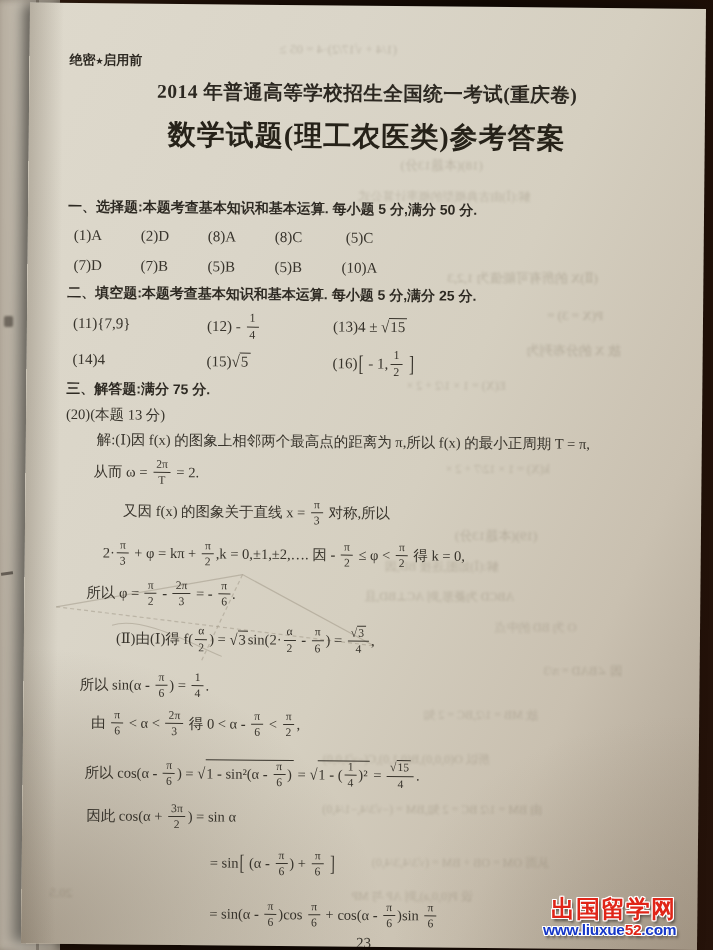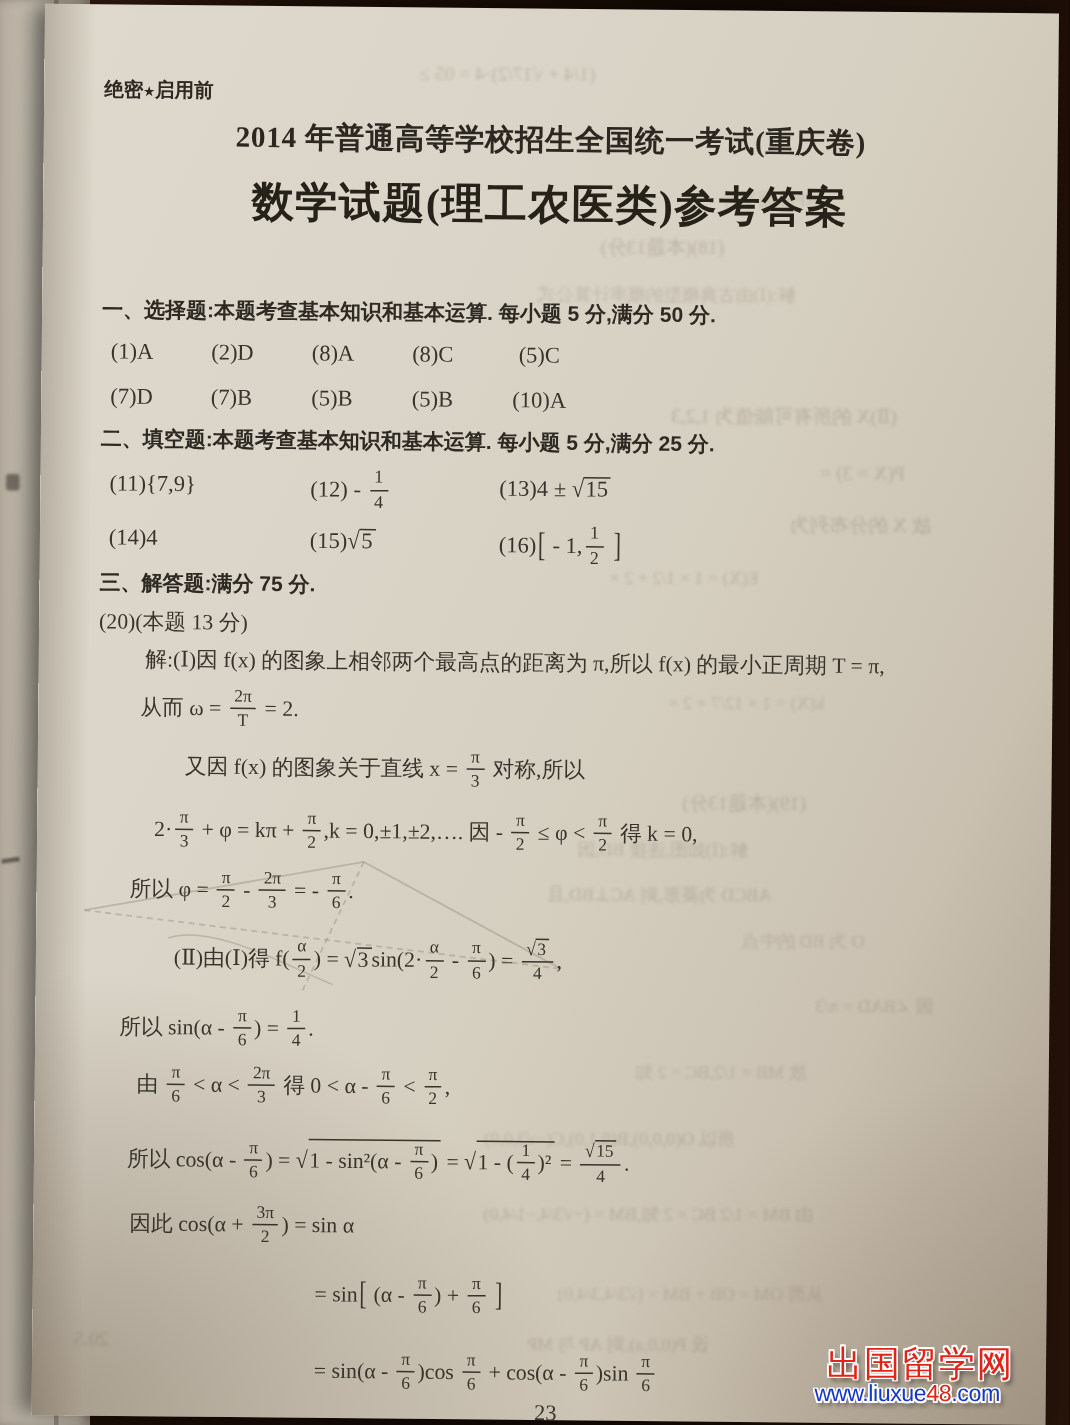--- a/index.html
+++ b/index.html
@@ -62,21 +62,21 @@
   .sq .rd{display:inline-block;transform:scaleY(1.08);}
   .sq .vc{display:inline-block;border-top:1.2px solid currentColor;padding:0 2px 0 1px;}
   
   .bg{display:inline-block;transform:scaleY(1.5);margin:0 1px;font-weight:400;}
   .ghost{position:absolute;z-index:0;color:rgba(118,106,86,.9);
     transform:scaleX(-1) rotate(.4deg);filter:blur(1.2px);white-space:nowrap;
     font-family:"Liberation Serif","DejaVu Serif",serif;}
   .ghost-diagram{position:absolute;left:28px;top:552px;z-index:0;opacity:.5;}
   .pagenum{left:335px;top:929px;font-size:15px;color:#3a362e;}
   .wm{position:absolute;z-index:3;font-family:"Liberation Sans","DejaVu Sans",sans-serif;
-    font-weight:400;
+    font-weight:700;
     text-shadow:1px 0 0 #fff,-1px 0 0 #fff,0 1px 0 #fff,0 -1px 0 #fff,
       1px 1px 0 #fff,-1px -1px 0 #fff,1px -1px 0 #fff,-1px 1px 0 #fff,2px 3px 3px rgba(0,0,0,.55);}
   .wm-name{left:551px;top:893px;font-size:24px;letter-spacing:1px;color:#e02518;}
   .wm-url{left:543px;top:921px;font-size:15.5px;letter-spacing:-.3px;color:#1537c8;}
   .wm-url .red{color:#e02518;}
 </style>
 </head>
 <body>
 
 <div class="backdrop"></div>
@@ -266,14 +266,14 @@
     <div class="ghost" style="left: 400px; top: 700px; font-size: 12px; opacity: 0.28;">故 MB = 1/2,BC = 2 知</div>
     <div class="ghost" style="left: 300px; top: 745px; font-size: 12px; opacity: 0.3;">所以 O(0,0,0),B(0,1,0),C(−√3,0,0)</div>
     <div class="ghost" style="left: 300px; top: 795px; font-size: 12px; opacity: 0.3;">由 BM = 1/2 BC = 2 知,BM = (−√3/4,−1/4,0)</div>
     <div class="ghost" style="left: 350px; top: 848px; font-size: 12px; opacity: 0.28;">从而 OM = OB + BM = (√3/4,3/4,0)</div>
     <div class="ghost" style="left: 330px; top: 882px; font-size: 12px; opacity: 0.3;">设 P(0,0,a),则 AP 与 MP</div>
     <div class="ghost" style="left: 28px; top: 882px; font-size: 13px; opacity: 0.35;">20.5</div>
   </div>
 
 <div class="wm wm-name">出国留学网</div>
 <div class="wm wm-url">
-  <span>www.liuxue</span><span class="red">48</span><span>.com</span>
+  <span>www.liuxue</span><span class="red">52</span><span>.com</span>
 </div>
 
 </body></html>

